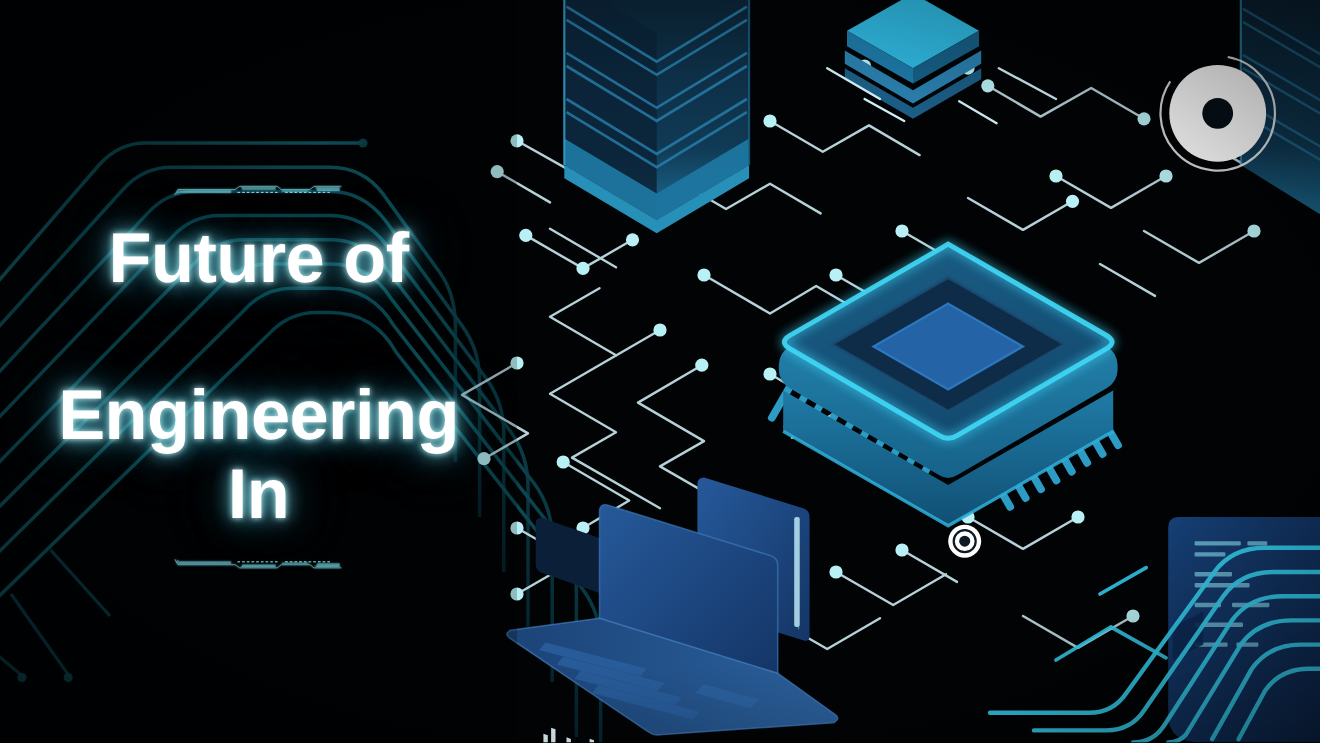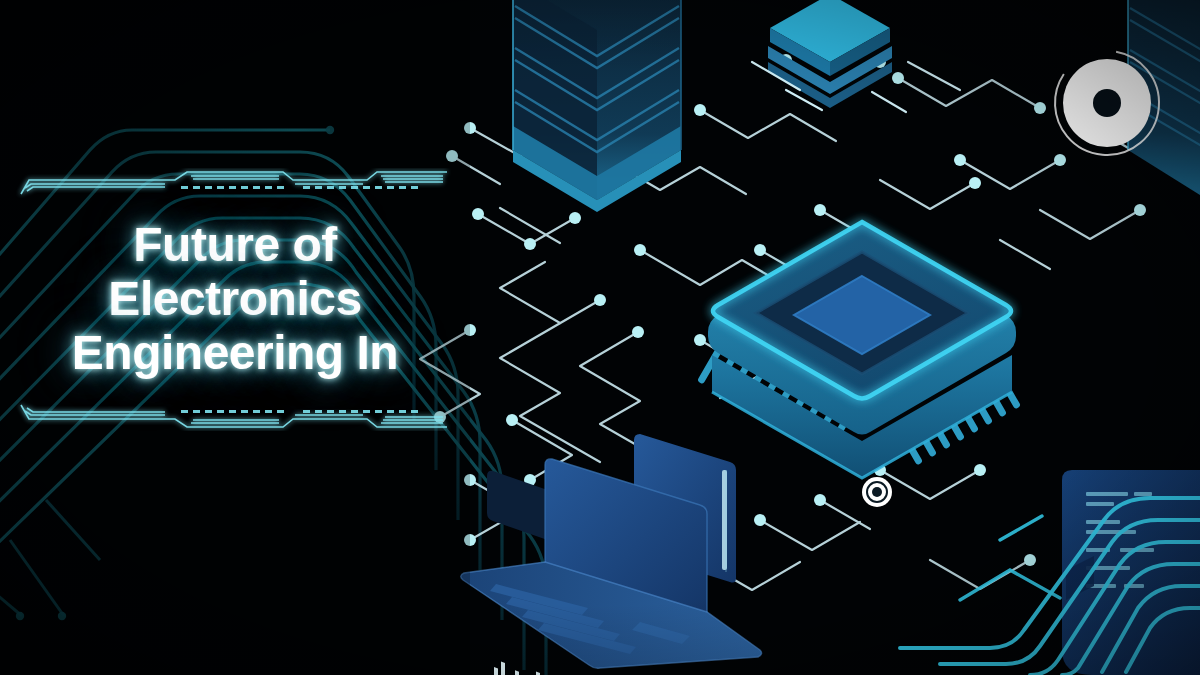--- a/index.html
+++ b/index.html
@@ -20,21 +20,21 @@
     position:absolute;left:0;top:168px;width:470px;height:350px;
     display:flex;flex-direction:column;align-items:center;justify-content:flex-start;
     z-index:40;
   }
   #hero-title{
     margin:0;padding:0 8px;
     width:420px;
     text-align:center;
     font-family:"Liberation Sans", sans-serif;
     font-weight:700;
-    font-size:48px;
+    font-size:64px;
     line-height:1.12;
     letter-spacing:-0.5px;
     color:#ffffff;
     text-shadow:
        0 0 6px rgba(200,255,255,0.95),
        0 0 16px rgba(120,235,255,0.75),
        0 0 34px rgba(70,200,230,0.55),
        0 0 60px rgba(40,150,190,0.38);
   }
   .hud-frame{display:block;}
@@ -440,21 +440,21 @@
           <rect x="348" y="18" width="7" height="3"></rect>
         <rect x="360" y="18" width="7" height="3"></rect>
           <rect x="372" y="18" width="7" height="3"></rect>
         <rect x="384" y="18" width="7" height="3"></rect>
           <rect x="396" y="18" width="7" height="3"></rect>
       </g>
     </svg>
 
     <h1 id="hero-title">
       <span>Future of</span><br>
-      <span>Electronics</span><br>
+      <br>
       <span>Engineering In</span><br>
     </h1>
 
     <svg id="hud-bottom" class="hud-frame" width="440" height="30" viewBox="0 0 440 30">
       <g fill="none" stroke="#7fe3ef" stroke-width="1.6" filter="url(#softglow)" opacity="0.95">
         <path d="M 6 4 L 14 18 L 160 18 L 172 26 L 268 26 L 278 18 L 352 18 L 362 26 L 432 26"></path>
         <path d="M 10 10 L 16 14 L 150 14"></path>
         <path d="M 12 7 L 18 11 L 150 11"></path>
         <path d="M 280 14 L 348 14"></path>
         <path d="M 366 22 L 428 22"></path>

